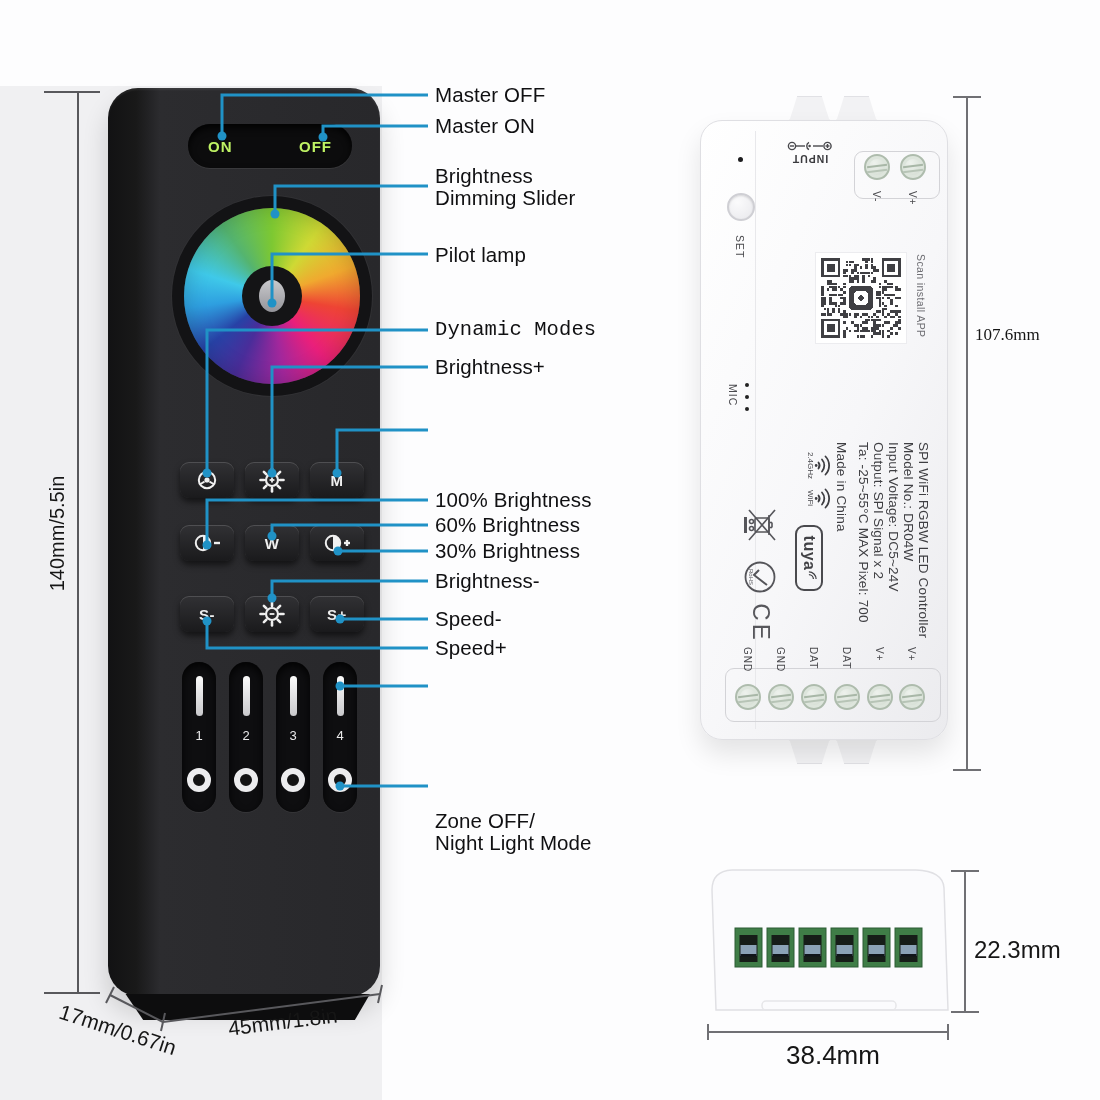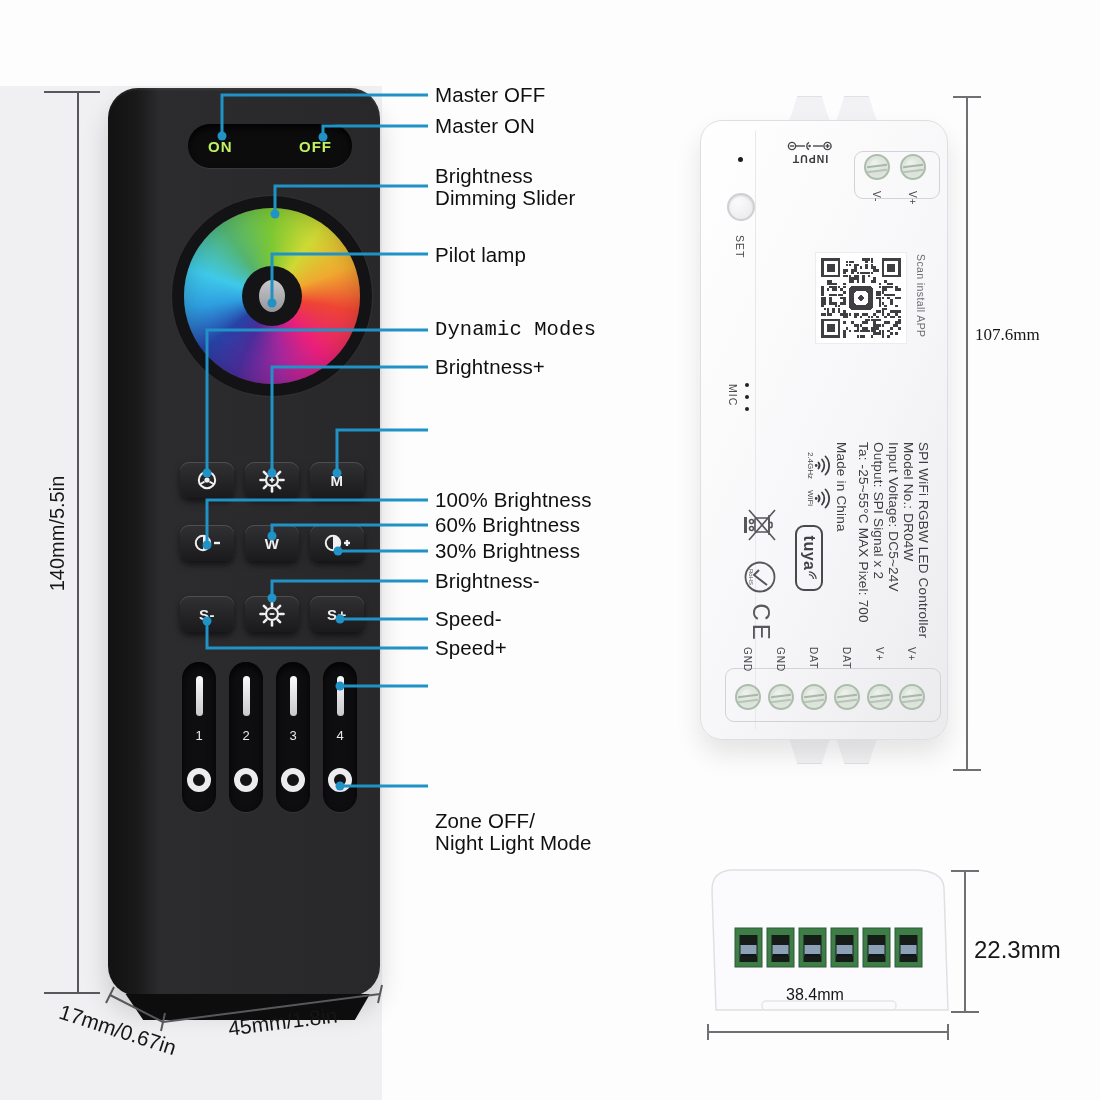--- a/index.html
+++ b/index.html
@@ -685,15 +685,15 @@
   <div class="callout" style="top:619px;">Speed-</div>
   <div class="callout" style="top:648px;">Speed+</div>
   <div class="callout" style="top:783px;margin-top:48px;">Zone OFF/
 Night Light Mode</div>
 
   <div class="dim-text" style="left:-3px;top:522px;width:120px;text-align:center;transform:rotate(-90deg);font-size:20px;">140mm/5.5in</div>
   <div class="dim-text" style="left:57px;top:1018px;transform:rotate(18deg);">17mm/0.67in</div>
   <div class="dim-text" style="left:228px;top:1010px;transform:rotate(-7deg);">45mm/1.8in</div>
   <div class="dim-text" style="left:975px;top:325px;font-size:17px;font-family:Liberation Serif, serif;">107.6mm</div>
   <div class="dim-text" style="left:974px;top:936px;font-size:24px;">22.3mm</div>
-  <div class="dim-text" style="left:786px;top:986px;font-size:16px;">38.4mm</div>
+  <div class="dim-text" style="left:786px;top:1040px;font-size:26px;">38.4mm</div>
 
 </div>
 
 </body></html>

